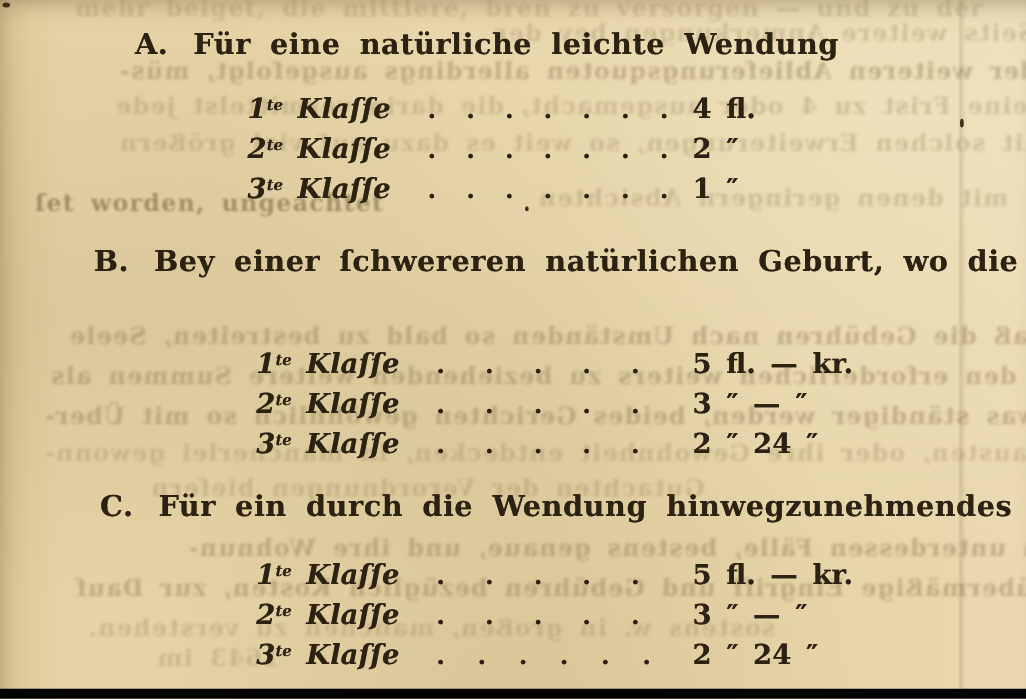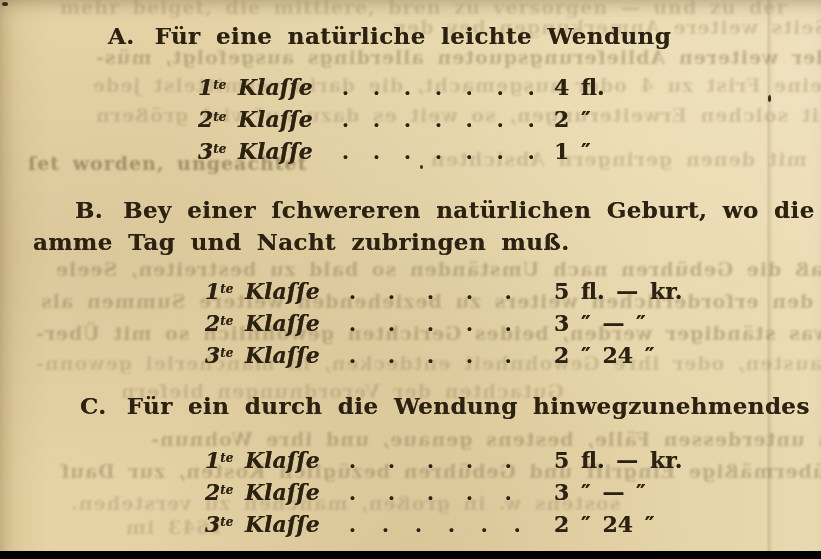--- a/index.html
+++ b/index.html
@@ -81,23 +81,20 @@
   <div class="ink row" style="top:138px;left:198px;">
     <span class="rnum"><span>3</span><sup>te</sup></span>
     <span class="rword">Klaſſe</span>
     <span class="rdots dots-a">.......</span>
     <span class="ramt">1 ″</span>
   </div>
 
   <div class="ink heading" style="top:196px;left:75px;">
     <span class="hlabel">B.</span><span>Bey einer ſchwereren natürlichen Geburt, wo die Heb=</span>
   </div>
-  <div class="ink heading" style="top:228px;left:33px;">
-    <span>amme Tag und Nacht zubringen muß.</span>
-  </div>
 
   <div class="ink row" style="top:278px;left:205px;">
     <span class="rnum"><span>1</span><sup>te</sup></span>
     <span class="rword">Klaſſe</span>
     <span class="rdots dots-b">.....</span>
     <span class="ramt">5 fl. — kr.</span>
   </div>
   <div class="ink row" style="top:310px;left:205px;">
     <span class="rnum"><span>2</span><sup>te</sup></span>
     <span class="rword">Klaſſe</span>

